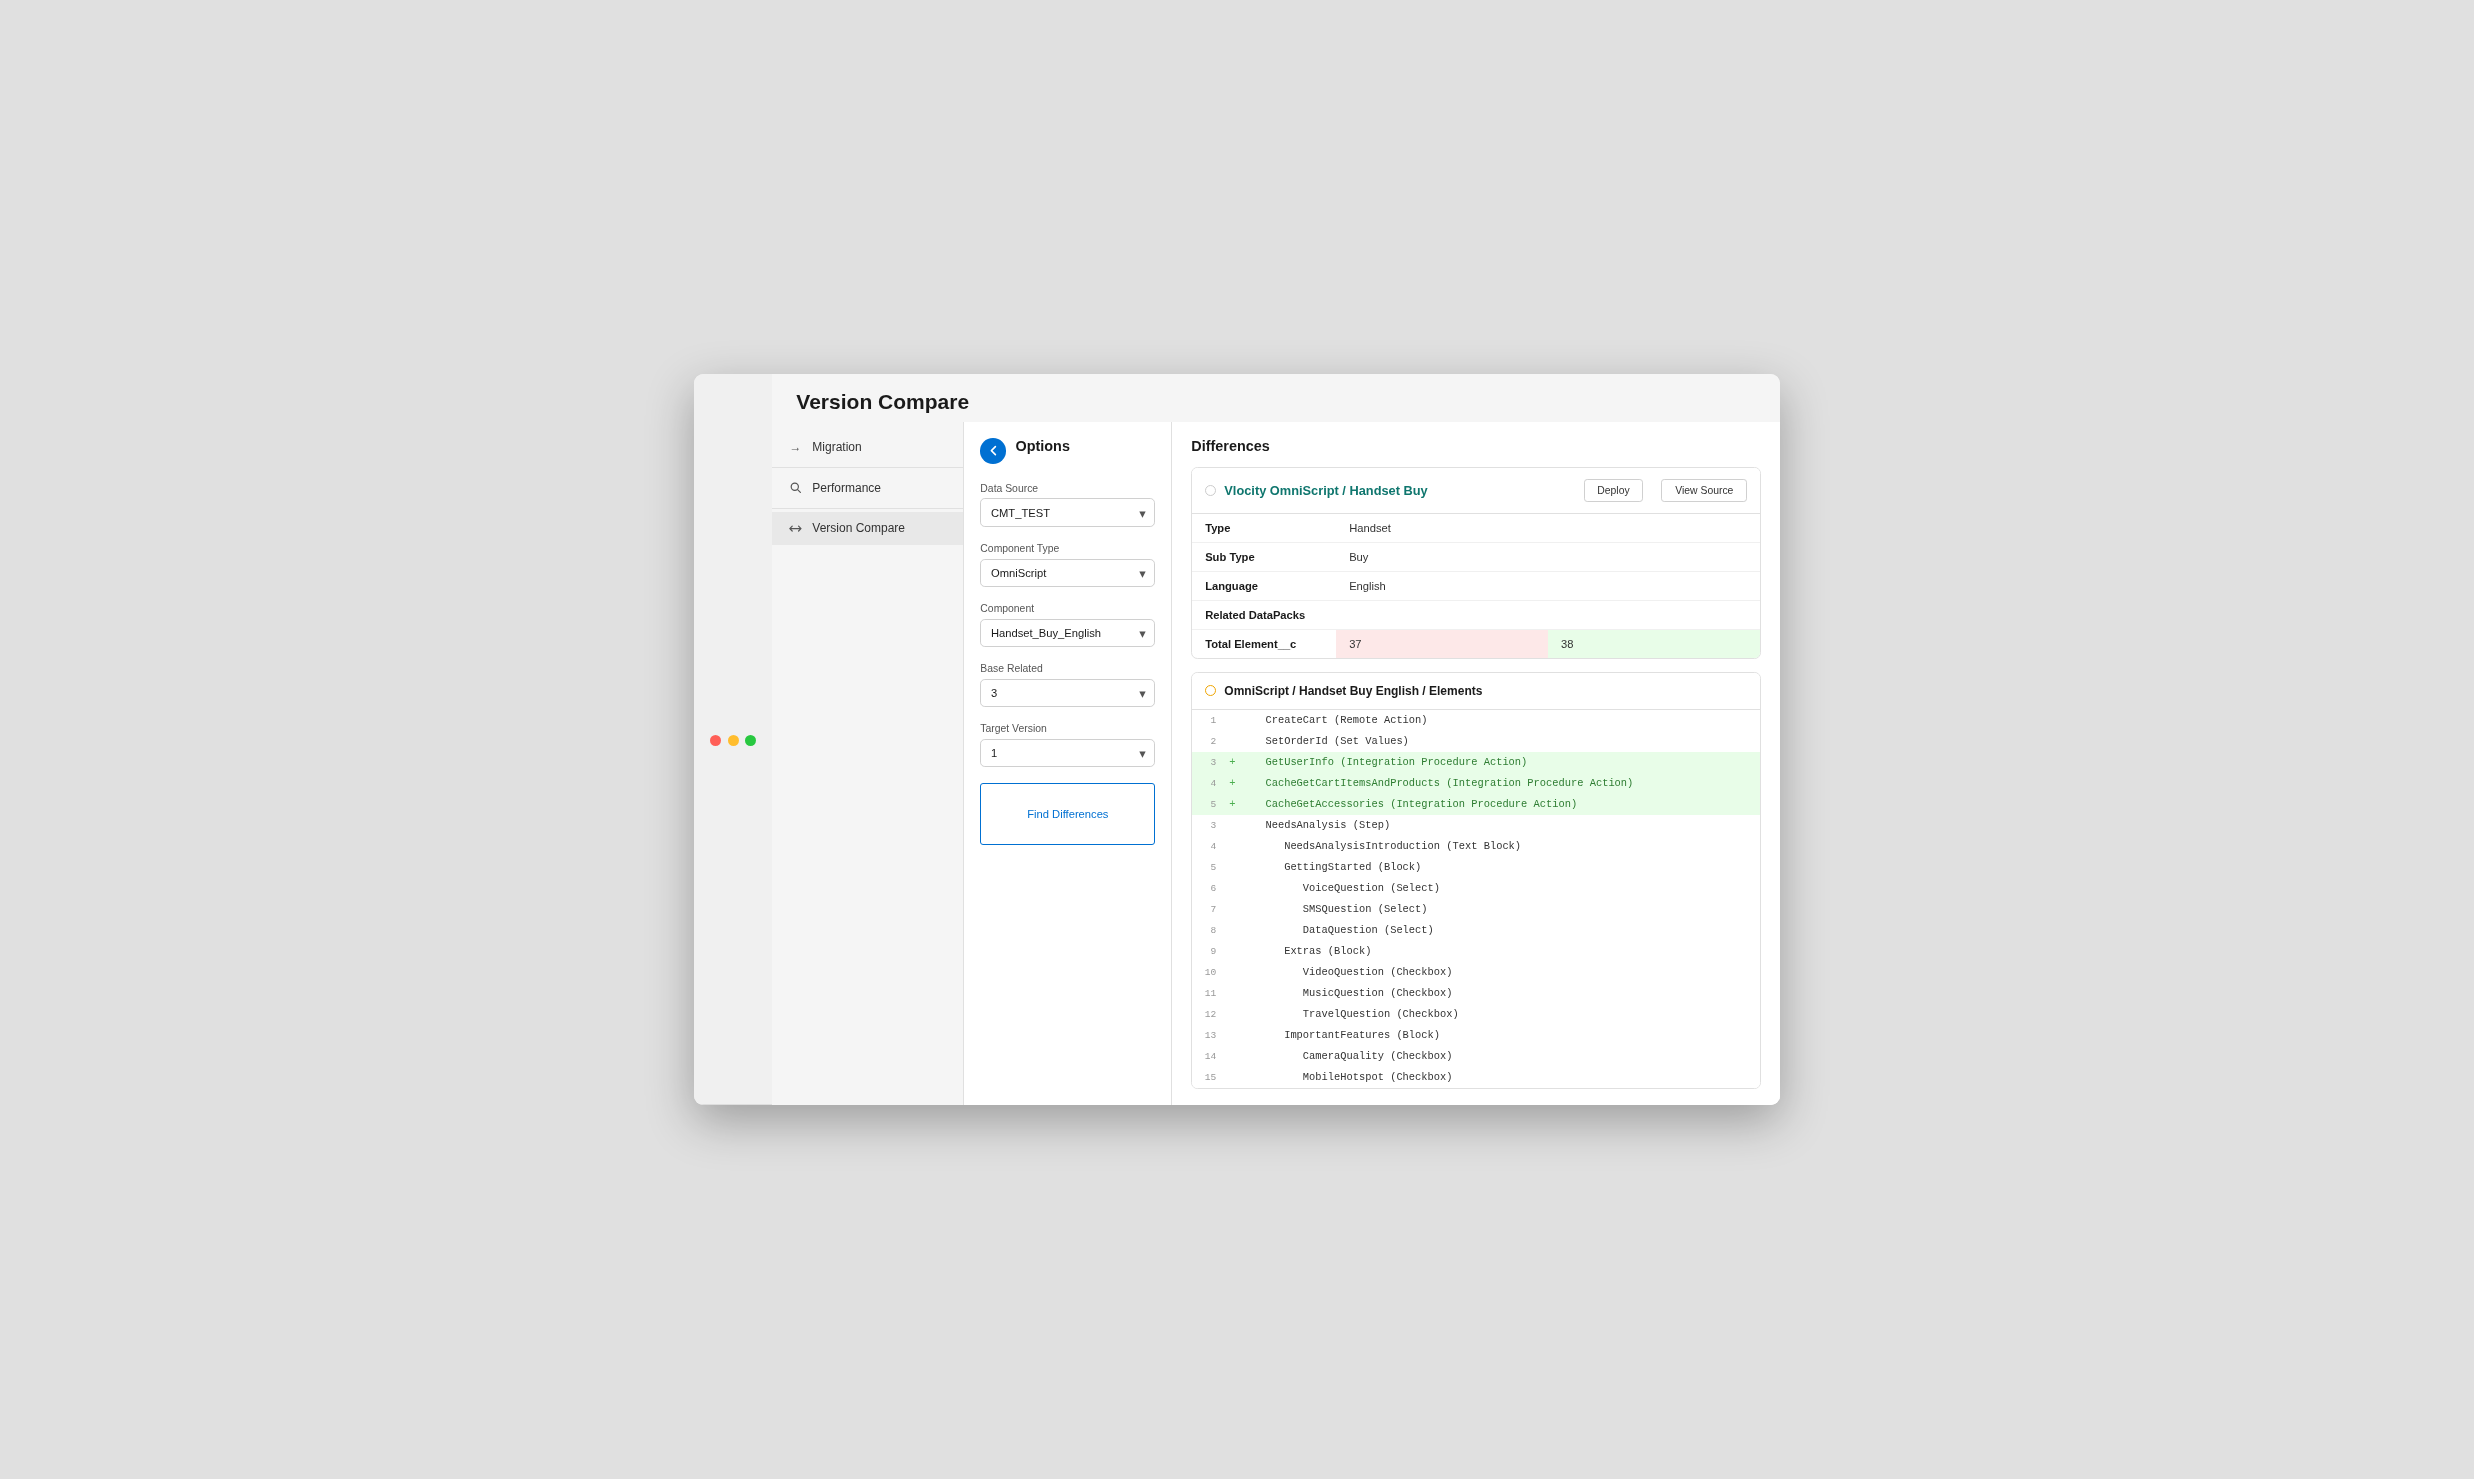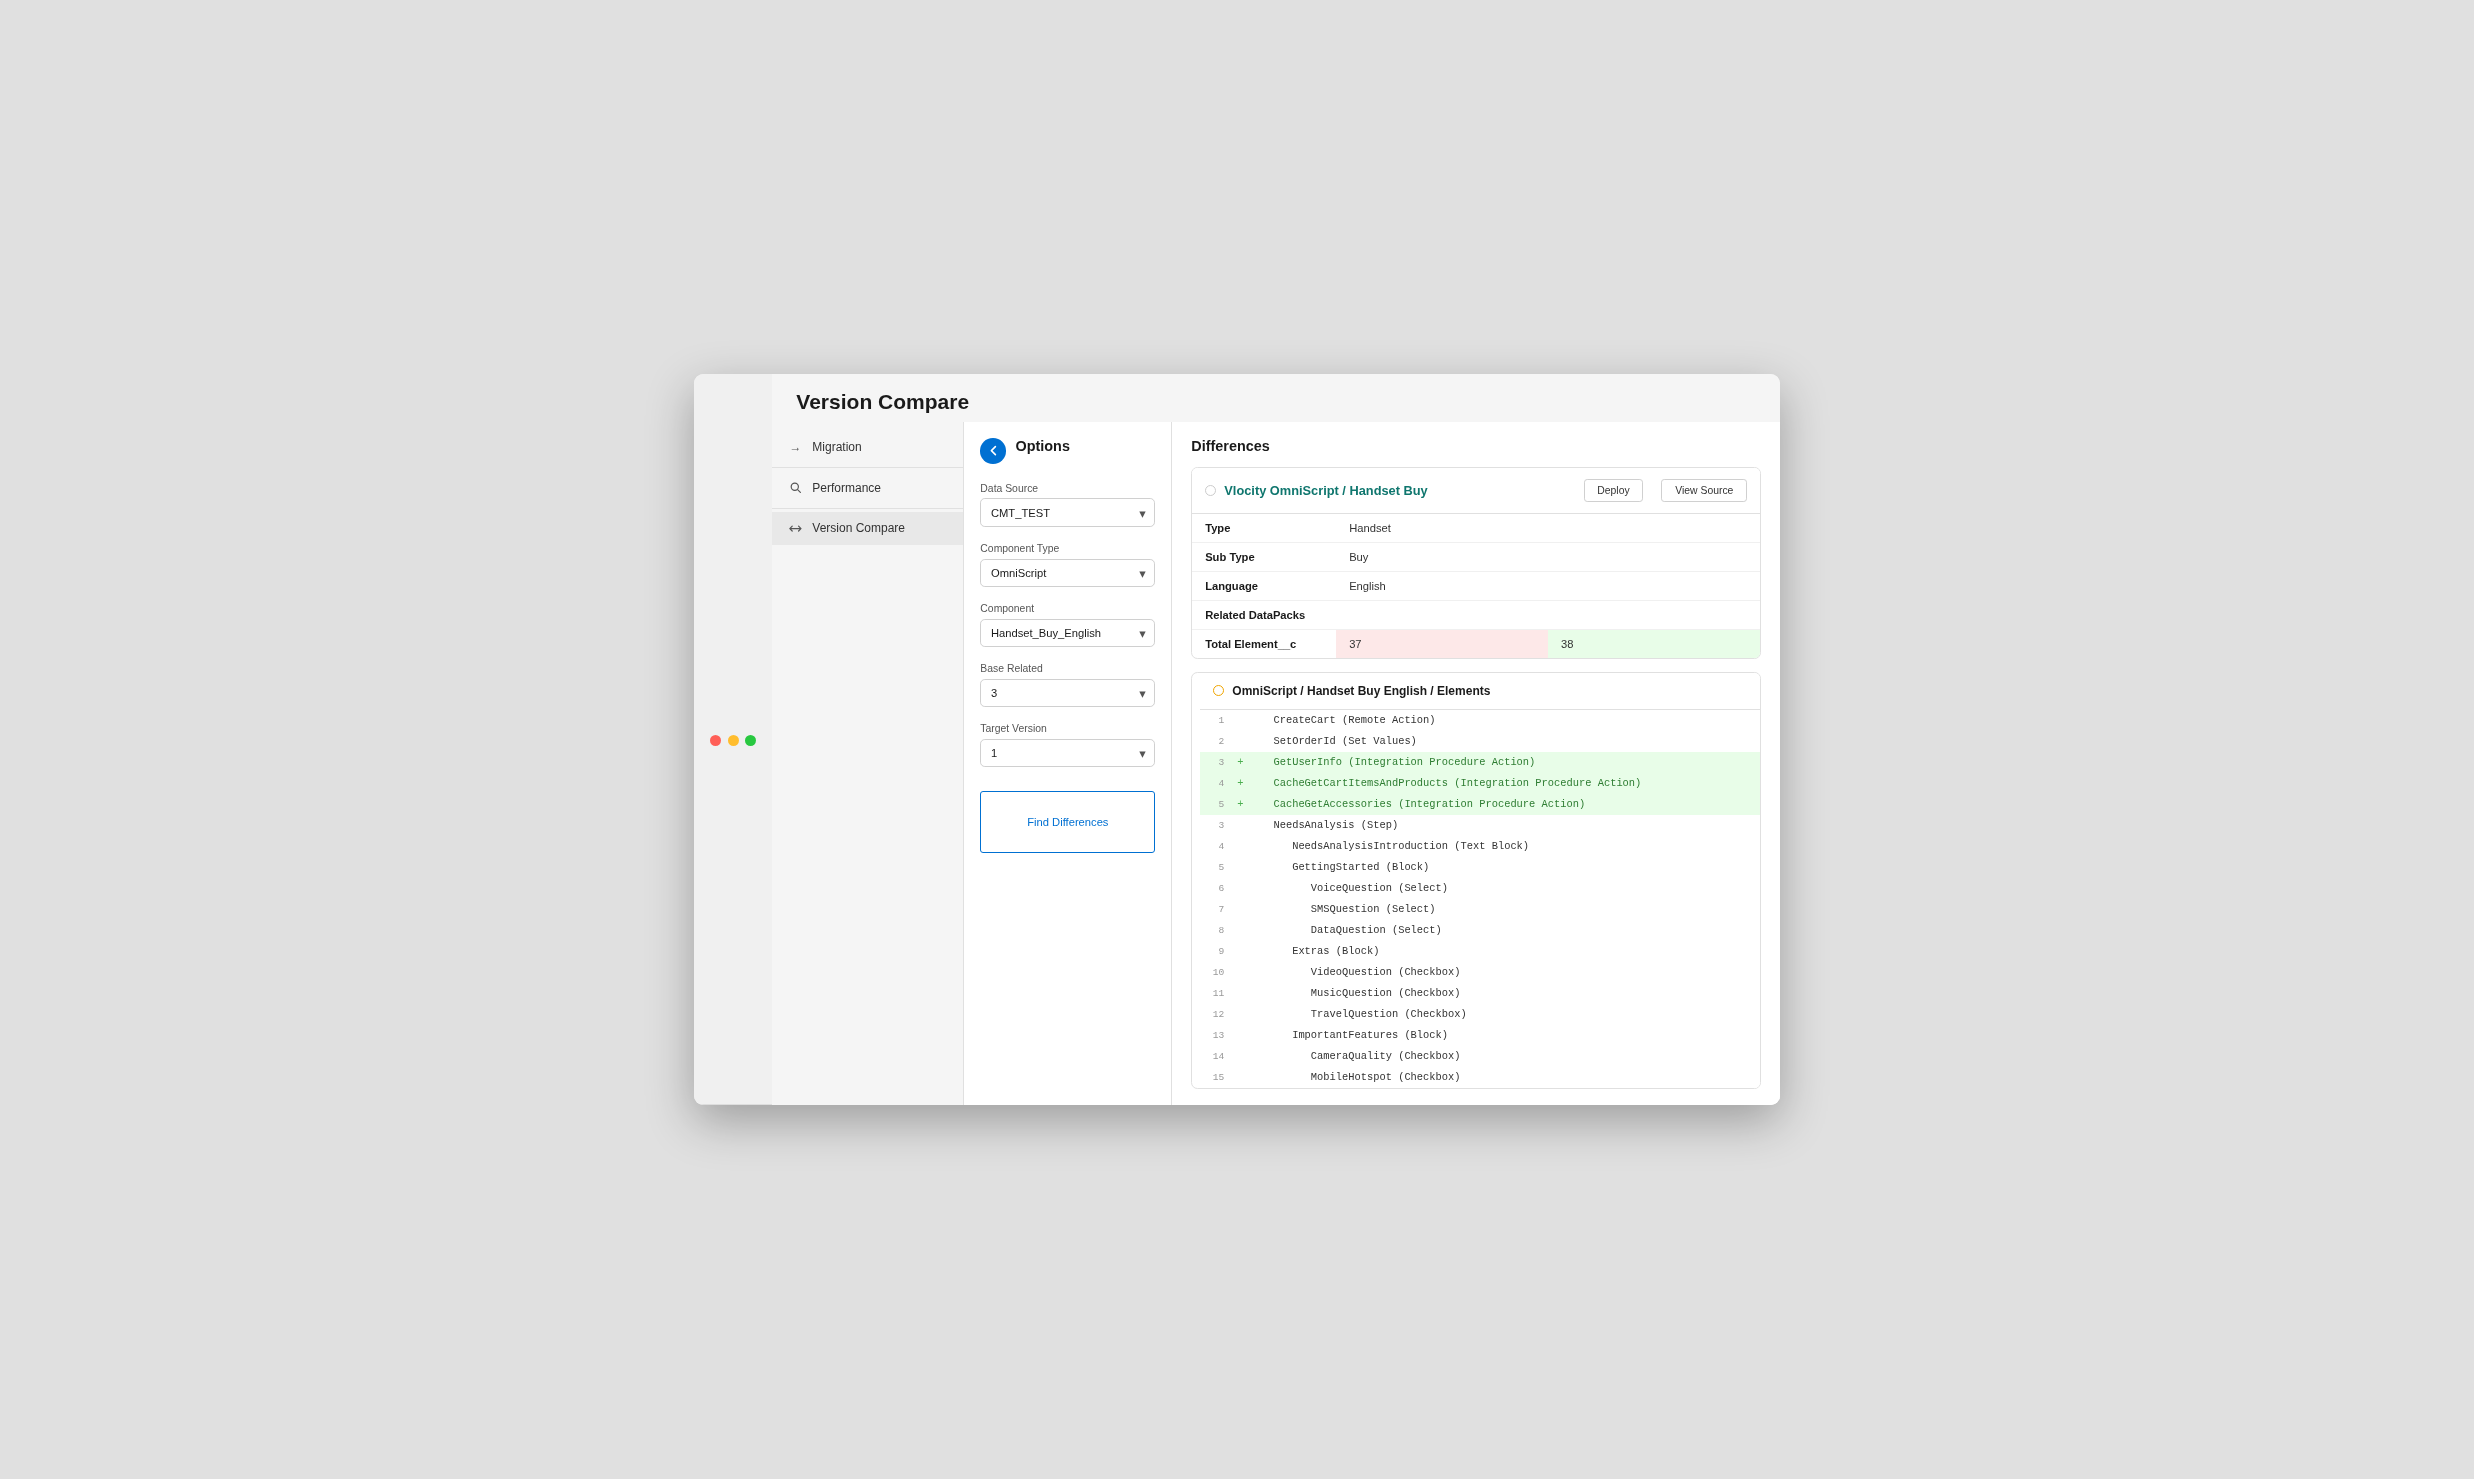--- a/index.html
+++ b/index.html
@@ -149,21 +149,20 @@
     }
     .find-btn {
       width: 100%;
       padding: 24px;
       background: transparent;
       border: 0.8px solid #0070d2;
       border-radius: 3px;
       color: #0070d2;
       font-size: 11.2px;
       cursor: pointer;
-      margin-top: 8px;
     }
     
     .differences-panel {
       flex: 1;
       padding: 16px 19px;
       overflow-y: auto;
       background: #fff;
     }
     .diff-header {
       font-size: 14.4px;
@@ -243,21 +242,20 @@
     }
     .diff-value-new {
       background: #e8fde8 !important;
       margin-top: 44px;
     }
     
     .code-card {
       border: 0.8px solid #e0e0e0;
       border-radius: 6.4px;
       overflow: hidden;
-      padding-left: 8px;
     }
     .code-card-header {
       display: flex;
       align-items: center;
       gap: 8px;
       padding: 11.2px 12.8px;
       background: #fff;
       border-bottom: 0.8px solid #e0e0e0;
       font-size: 12px;
       font-weight: 600;

